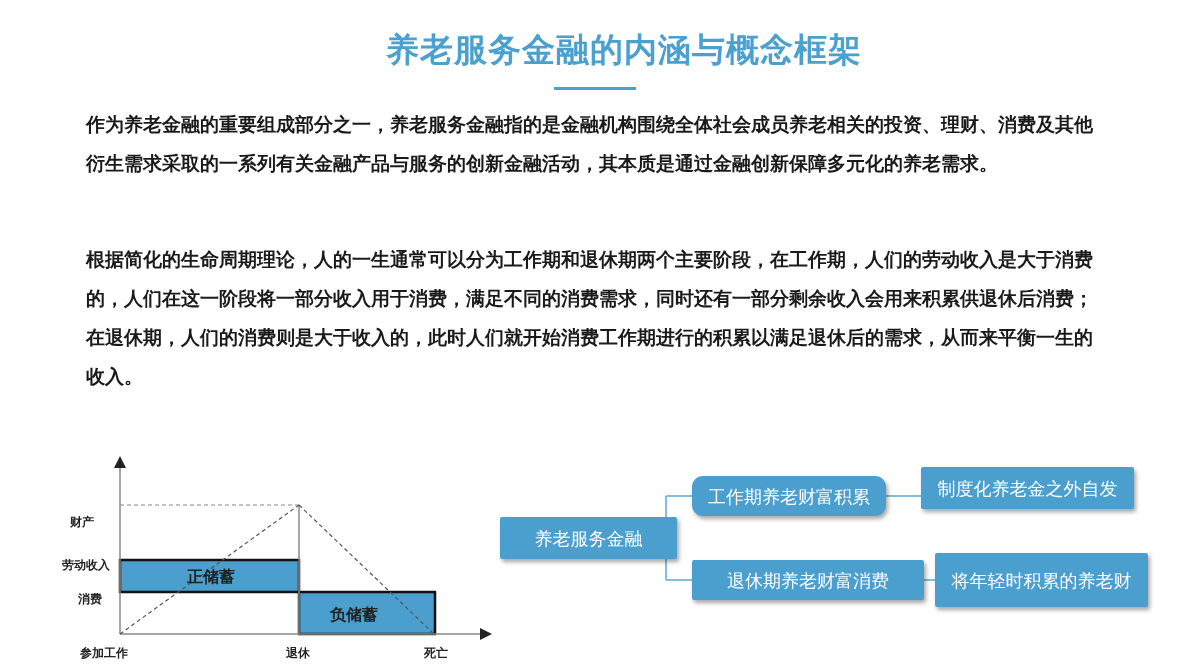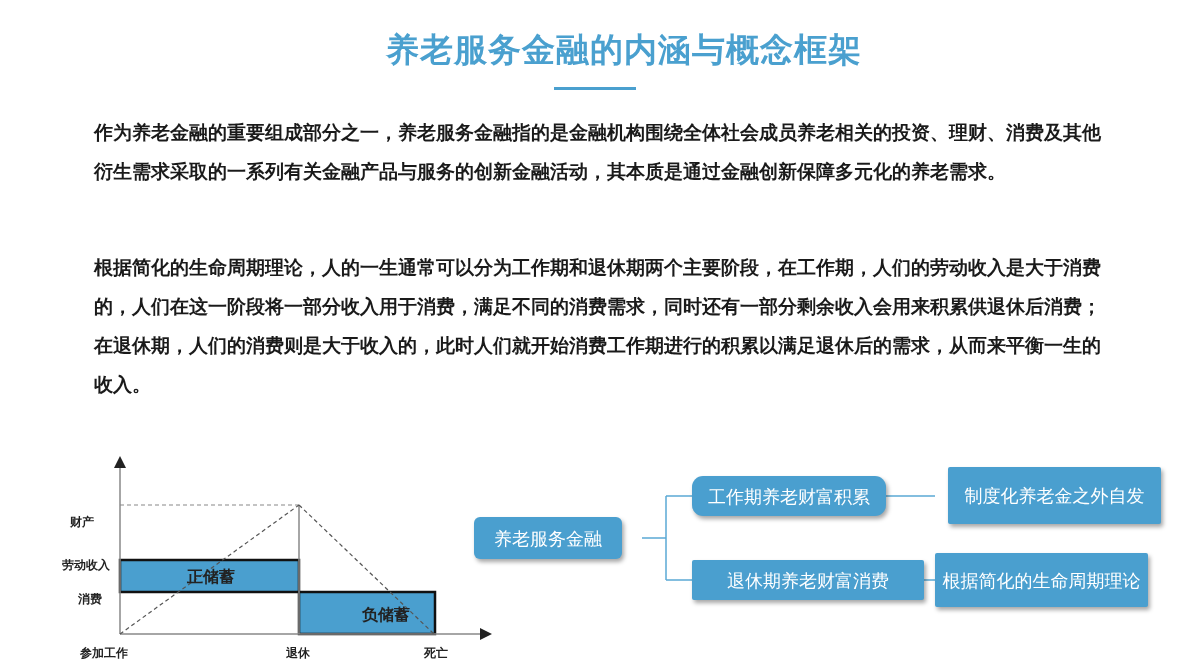--- a/index.html
+++ b/index.html
@@ -9,21 +9,21 @@
     }
     .title {
       position: absolute; left: 0; top: 28px; width: 1190px; text-align: center;
       font-family: "DejaVu Sans", "Liberation Sans", sans-serif;
       font-weight: bold; font-size: 33px; color: #4aa0cf; letter-spacing: 1px; padding-left: 29px;
     }
     .title-rule {
       position: absolute; left: 554px; top: 87px; width: 82px; height: 3px; background: #4aa0cf;
     }
     .para {
-      position: absolute; left: 86px; width: 1020px; margin: 8px;
+      position: absolute; left: 86px; width: 1020px; margin: 0;
       font-weight: bold; font-size: 19px; line-height: 39px; color: #1a1a1a;
     }
     .p1 { top: 105px; }
     .p2 { top: 240px; }
 
     
     .lc-svg { position: absolute; left: 0; top: 0; }
     .lc-label {
       position: absolute; font-weight: bold; font-size: 12px; color: #222;
       white-space: nowrap;
@@ -73,44 +73,44 @@
   <line x1="299" y1="505" x2="434" y2="634" stroke="#555" stroke-width="1.2" stroke-dasharray="4,3"></line>
 </svg>
 
 <div class="lc-label" style="left:70px; top:514px;">财产</div>
 <div class="lc-label" style="left:62px; top:557px;">劳动收入</div>
 <div class="lc-label" style="left:78px; top:591px;">消费</div>
 <div class="lc-label" style="left:80px; top:645px;">参加工作</div>
 <div class="lc-label" style="left:286px; top:645px;">退休</div>
 <div class="lc-label" style="left:424px; top:645px;">死亡</div>
 <div class="box-label" style="left:187px; top:567px;">正储蓄</div>
-<div class="box-label" style="left:362px; top:605px;">负储蓄</div>
+<div class="box-label" style="left:330px; top:605px;">负储蓄</div>
 
 <svg class="lc-svg" width="1190" height="670">
   <g stroke="#5aa8d4" stroke-width="1.5" fill="none">
     <line x1="642" y1="538" x2="666" y2="538"></line>
     <line x1="666" y1="496" x2="666" y2="580"></line>
     <line x1="666" y1="496" x2="692" y2="496"></line>
     <line x1="666" y1="580" x2="692" y2="580"></line>
     <line x1="886" y1="496" x2="935" y2="496"></line>
     <line x1="886" y1="580" x2="935" y2="580"></line>
   </g>
 </svg>
 
-<div class="node" style="left:474px; top:517px; width:148px; height:42px;border-radius:6px;">
+<div class="node" style="left:500px; top:517px; width:177px; height:42px;">
   <span>养老服务金融</span>
 </div>
 
 <div class="node" style="left:692px; top:476px; width:194px; height:40px;border-radius:11px;">
   <span>工作期养老财富积累</span>
 </div>
 
 <div class="node" style="left:692px; top:560px; width:232px; height:40px;">
   <span>退休期养老财富消费</span>
 </div>
 
-<div class="node" style="left:948px; top:467px; width:213px; height:57px; flex-direction:row;">
+<div class="node" style="left:921px; top:467px; width:213px; height:42px; flex-direction:row;">
   <span>制度化养老金之外自发</span>
 </div>
 
 <div class="node" style="left:935px; top:553px; width:213px; height:54px; flex-direction:column;">
-  <span>根据简化的生命周期理论</span>
+  <span>将年轻时积累的养老财</span>
 </div>
 
 </body></html>

